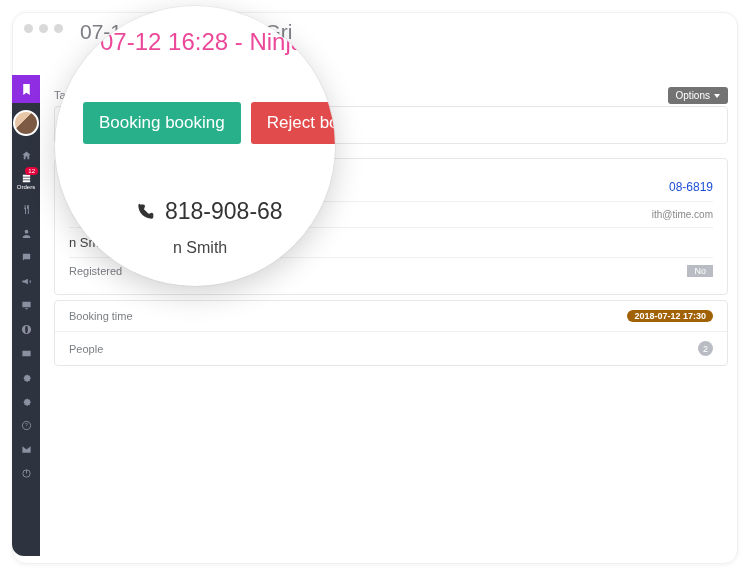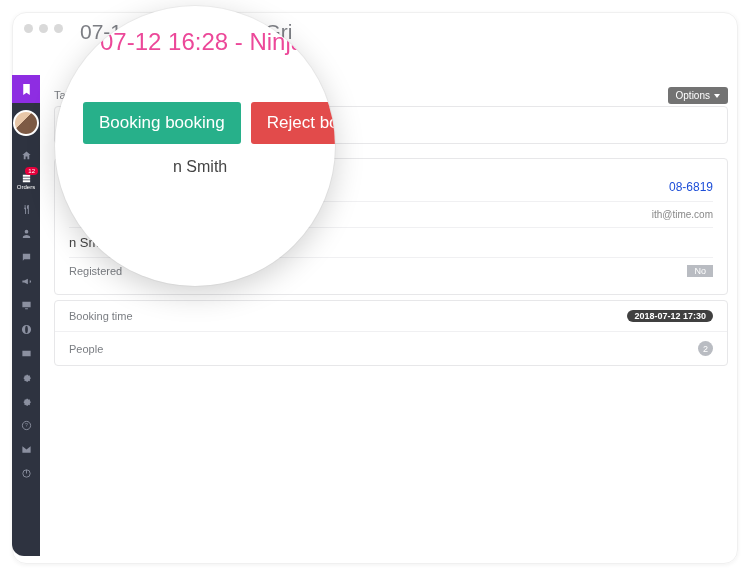--- a/index.html
+++ b/index.html
@@ -28,21 +28,21 @@
   .green-edge{position:absolute;left:6px;top:6px;width:6px;height:26px;background:#2cb28a;border-radius:2px 0 0 2px;}
   .panel2{top:158px;padding:14px 14px 10px 14px;}
   .row{display:flex;justify-content:space-between;align-items:center;font-size:11px;color:#7a7d82;padding:7px 0;border-top:1px solid #f0f0f2;}
   .row:first-child{border-top:none;}
   .phone-line{font-size:12px;color:#1d4ed8;text-align:right;}
   .email-line{font-size:10px;color:#888;text-align:right;}
   .name-line{font-size:13px;color:#444;}
   .badge-gray{background:#b9bcc2;color:#fff;border-radius:0;font-size:9px;padding:1px 7px;}
   .panel3{top:300px;}
   .panel3 .row{padding:9px 14px;}
-  .badge-red{background:#404040;color:#fff;border-radius:8px;font-size:9px;padding:1px 7px;font-weight:600;}
+  .badge-red{background:#a16207;color:#fff;border-radius:8px;font-size:9px;padding:1px 7px;font-weight:600;}
   .badge-count{background:#b9bcc2;color:#fff;border-radius:50%;font-size:9px;width:15px;height:15px;display:flex;align-items:center;justify-content:center;}
   
   .lens{position:absolute;left:55px;top:6px;width:280px;height:280px;border-radius:50%;background:#fff;box-shadow:0 8px 30px rgba(0,0,0,0.18),0 0 0 1px rgba(0,0,0,0.04);overflow:hidden;}
   .lens-inner{position:absolute;inset:0;padding:20px 22px;}
   .lens-title{font-size:24px;color:#ec4899;white-space:nowrap;margin-left:23px;margin-top:2px;}
   .lens-btns{display:flex;gap:10px;margin-top:46px;margin-left:6px;}
   .btn{border:none;color:#fff;font-size:17px;padding:11px 16px;border-radius:3px;cursor:pointer;white-space:nowrap;}
   .btn-accept{background:#27b08a;}
   .btn-reject{background:#e24b4b;}
   .lens-phone{margin-top:54px;margin-left:58px;font-size:23px;color:#333;display:flex;align-items:center;gap:10px;white-space:nowrap;}
@@ -186,15 +186,21 @@
   </div>
 </div>
 
 <div class="lens">
   <div class="lens-inner">
     <div class="lens-title">07-12 16:28 - Ninja Gri.</div>
     <div class="lens-btns">
       <button class="btn btn-accept">Booking booking</button>
       <button class="btn btn-reject">Reject booking</button>
     </div>
+    <div class="lens-phone">
+      <svg viewBox="0 0 24 24">
+          <path d="M6 2c-1 0-2 1-2 2 0 9 7 16 16 16 1 0 2-1 2-2v-3c0-1-1-2-2-2l-3 1c-1 0-1 0-2-1l-3-3c-1-1-1-1-1-2l1-3c0-1-1-2-2-2H6z"></path>
+        </svg>
+      <span>818-908-68</span>
+    </div>
     <div class="lens-name">n Smith</div>
   </div>
 </div>
 
 </body></html>

